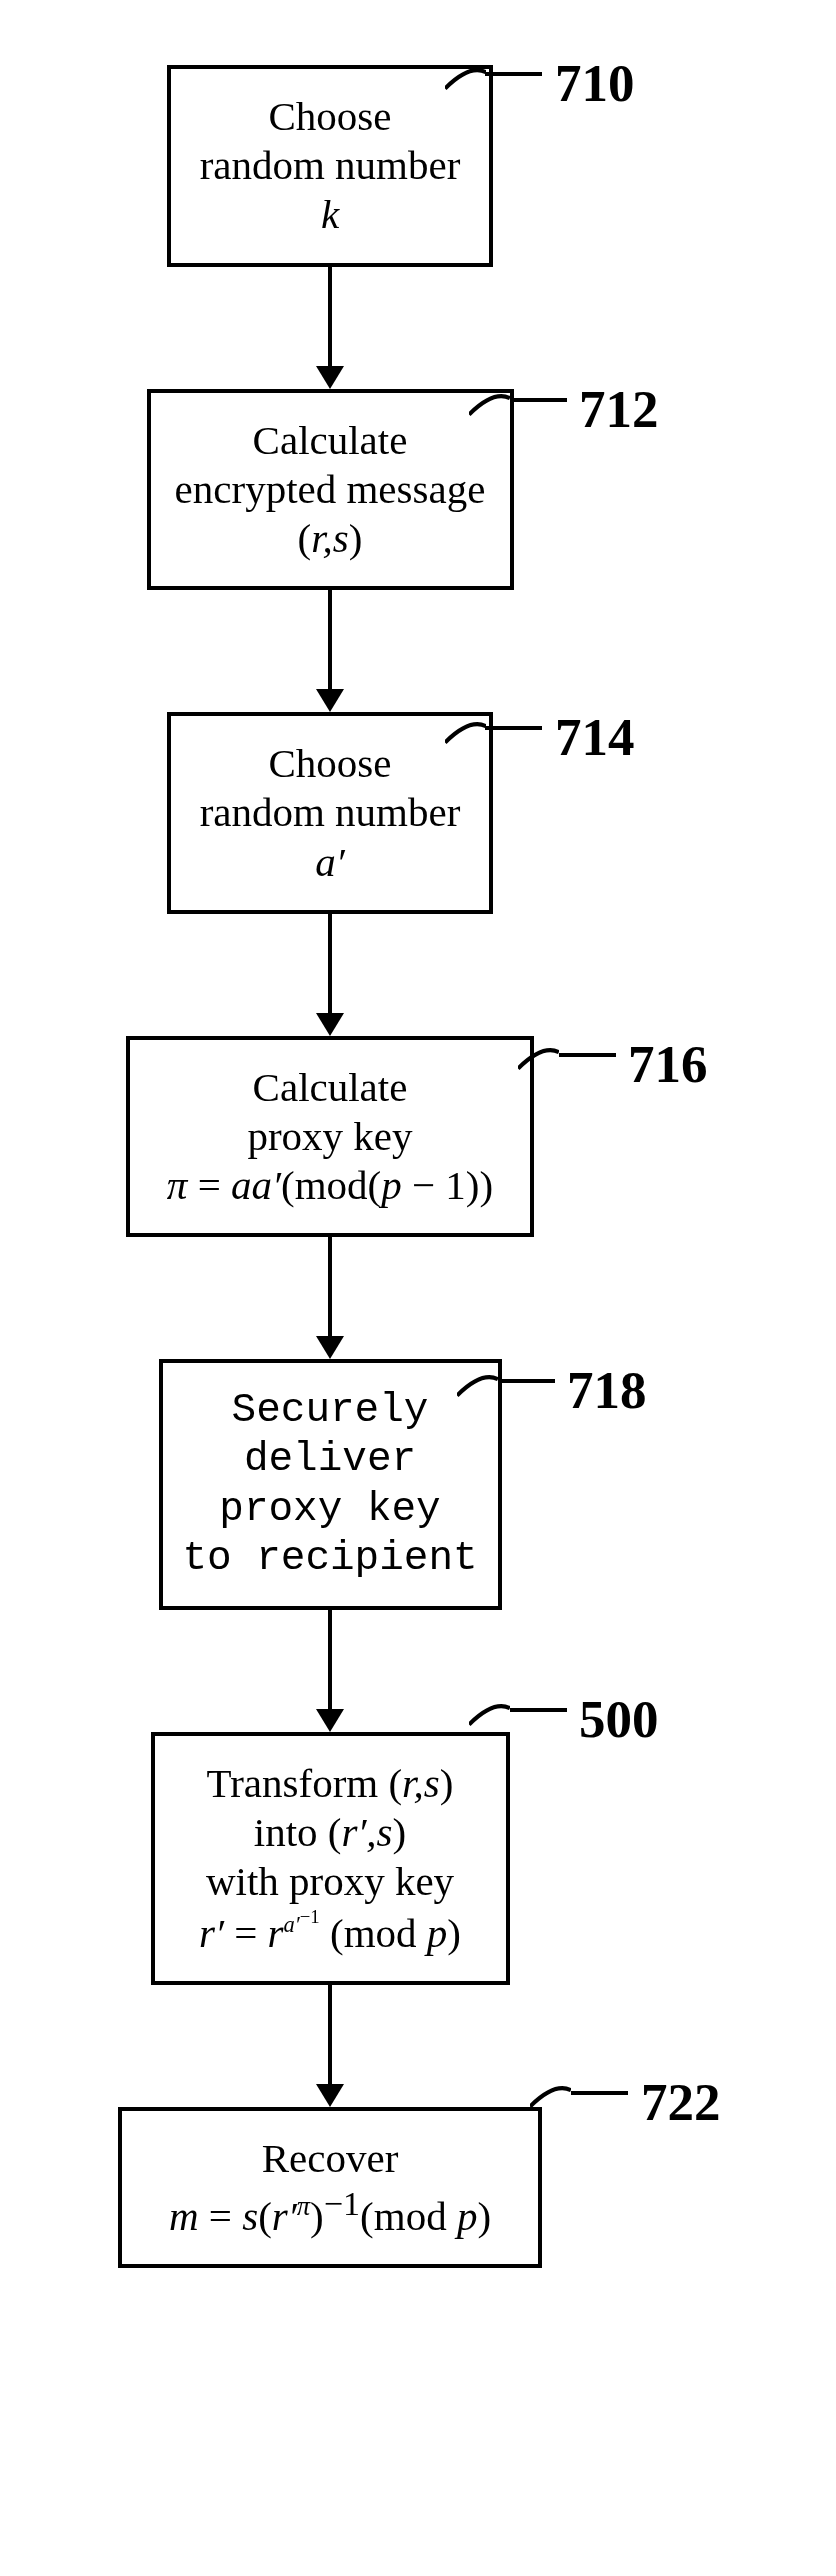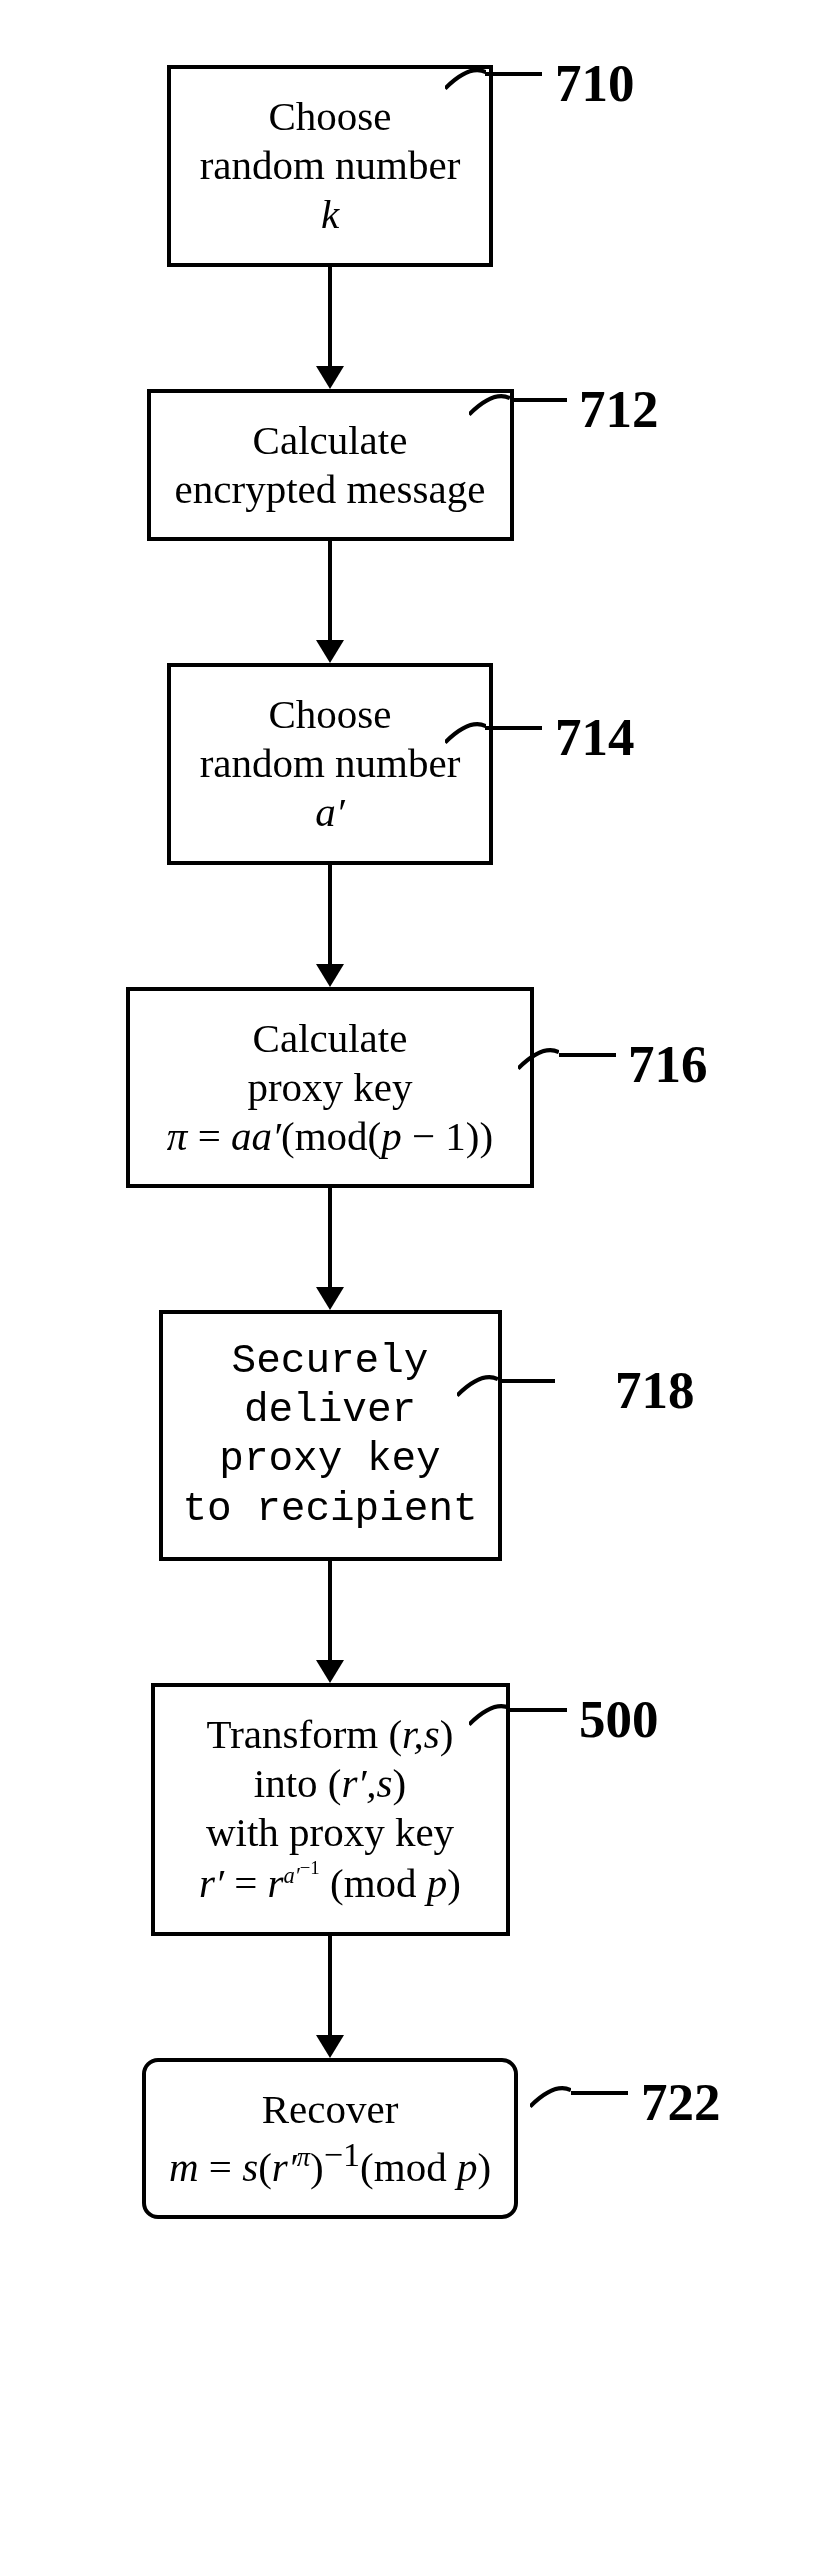--- a/index.html
+++ b/index.html
@@ -85,20 +85,21 @@
       <div class="italic">k</div>
     </div>
     <div class="conn">
         <div class="line"></div>
         <div class="head"></div>
       </div>
 
     <div class="box" style="width:367px;">
       <div>Calculate</div>
       <div>encrypted message</div>
+      <div>(<span class="italic">r,s</span>)</div>
     </div>
     <div class="conn">
         <div class="line"></div>
         <div class="head"></div>
       </div>
 
     <div class="box" style="width:326px;">
       <div>Choose</div>
       <div>random number</div>
       <div class="italic">a′</div>
@@ -136,21 +137,21 @@
       <div>with proxy key</div>
       <div>
         <span class="italic">r′</span> = <span class="italic">r</span><sup style="font-size:0.55em;"><span class="italic">a′</span><sup>−1</sup></sup> (mod <span class="italic">p</span>)
       </div>
     </div>
     <div class="conn">
         <div class="line"></div>
         <div class="head"></div>
       </div>
 
-    <div class="box" style="width:376px;border-radius:16px;">
+    <div class="box" style="width:424px;">
       <div>Recover</div>
       <div>
         <span class="italic">m</span> = <span class="italic">s</span>(<span class="italic">r′</span><sup class="italic" style="font-size:0.65em;">π</sup>)<sup>−1</sup>(mod <span class="italic">p</span>)
       </div>
     </div>
 
   </div>
 
   <svg class="curve" style="left:445px; top:64px;" viewBox="0 0 50 60" width="41" height="49">
       <path d="M0,30 Q30,0 50,10" stroke="#000" stroke-width="5" fill="none"></path>
@@ -173,21 +174,21 @@
   <svg class="curve" style="left:518px; top:1044px;" viewBox="0 0 50 60" width="41" height="49">
       <path d="M0,30 Q30,0 50,10" stroke="#000" stroke-width="5" fill="none"></path>
     </svg>
   <div class="lead" style="left:559px; top:1053px;"></div>
   <div class="label" style="left:628px; top:1034px;">716</div>
 
   <svg class="curve" style="left:457px; top:1371px;" viewBox="0 0 50 60" width="41" height="49">
       <path d="M0,30 Q30,0 50,10" stroke="#000" stroke-width="5" fill="none"></path>
     </svg>
   <div class="lead" style="left:498px; top:1379px;"></div>
-  <div class="label" style="left:567px; top:1360px;margin-left:48px;">718</div>
+  <div class="label" style="left:567px; top:1360px;">718</div>
 
   <svg class="curve" style="left:469px; top:1700px;" viewBox="0 0 50 60" width="41" height="49">
       <path d="M0,30 Q30,0 50,10" stroke="#000" stroke-width="5" fill="none"></path>
     </svg>
   <div class="lead" style="left:510px; top:1708px;"></div>
   <div class="label" style="left:579px; top:1689px;">500</div>
 
   <svg class="curve" style="left:530px; top:2082px;" viewBox="0 0 50 60" width="41" height="49">
       <path d="M0,30 Q30,0 50,10" stroke="#000" stroke-width="5" fill="none"></path>
     </svg>

